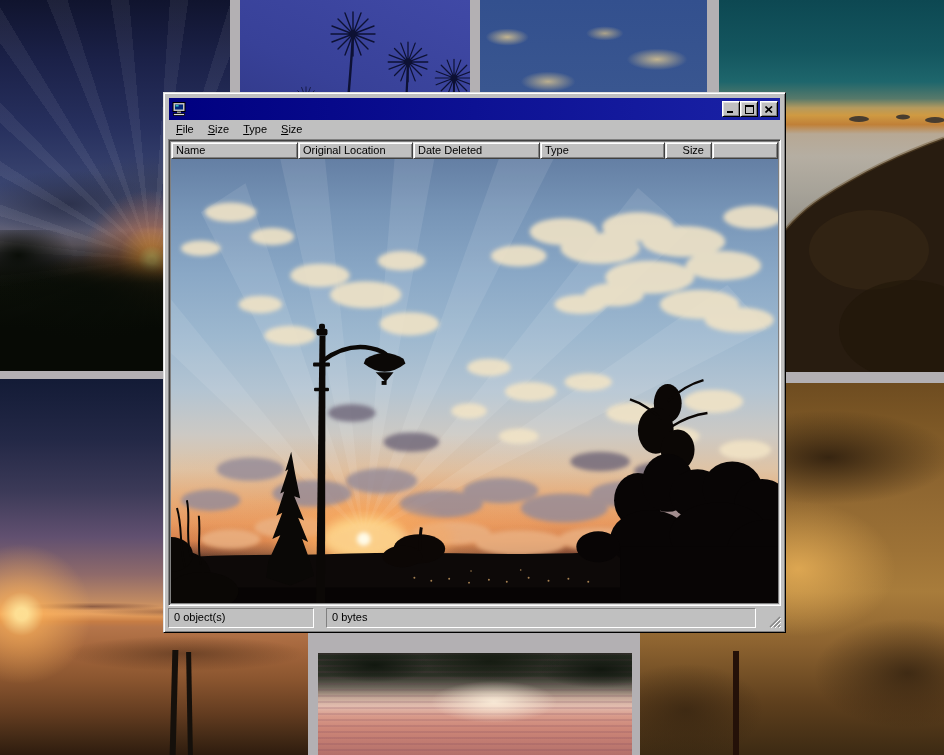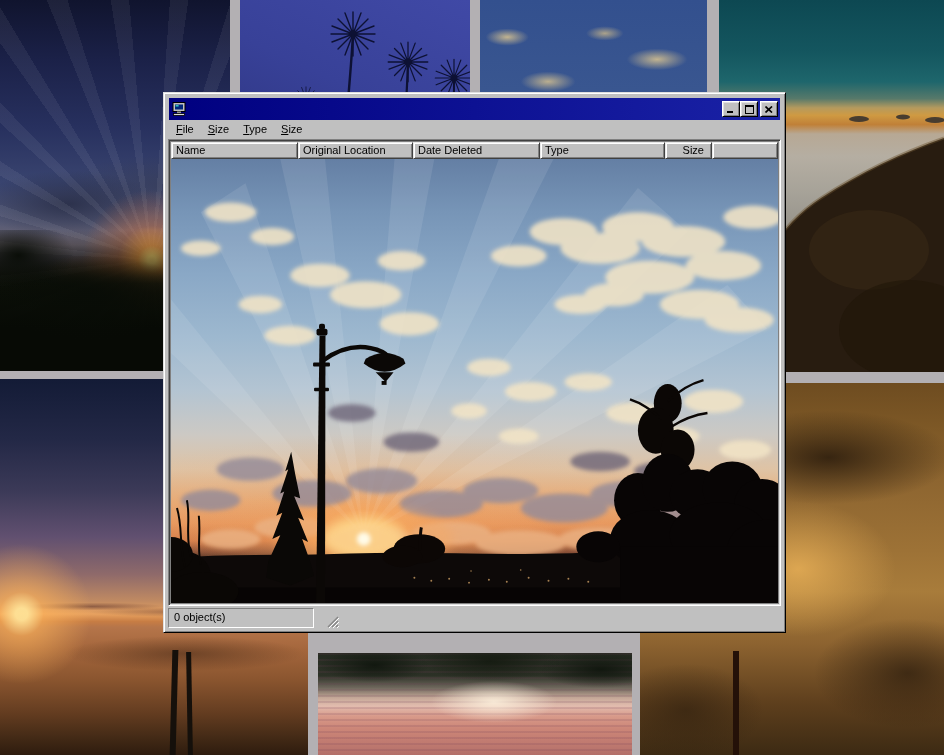--- a/index.html
+++ b/index.html
@@ -364,20 +364,21 @@
             <path d="M196,206 Q215,194 234,206 L236,211 Q215,228 194,211 Z"></path>
             <polygon points="206,220 224,220 216,230"></polygon>
             <rect x="212" y="229" width="5" height="4"></rect>
           </g>
         </svg>
       </div>
     </div>
 
     <div id="statusbar">
       <div class="status-panel" id="status-objects">0 object(s)</div>
+      <div class="status-panel" id="status-bytes">0 bytes</div>
       <svg id="grip" viewBox="0 0 13 13">
         <path d="M12,2 L2,12 M12,6 L6,12 M12,10 L10,12" stroke="#868686" stroke-width="1.4"></path>
         <path d="M13,3 L3,13 M13,7 L7,13 M13,11 L11,13" stroke="#ffffff" stroke-width="1"></path>
       </svg>
     </div>
 
   </div>
 </div>
 
 </body></html>

